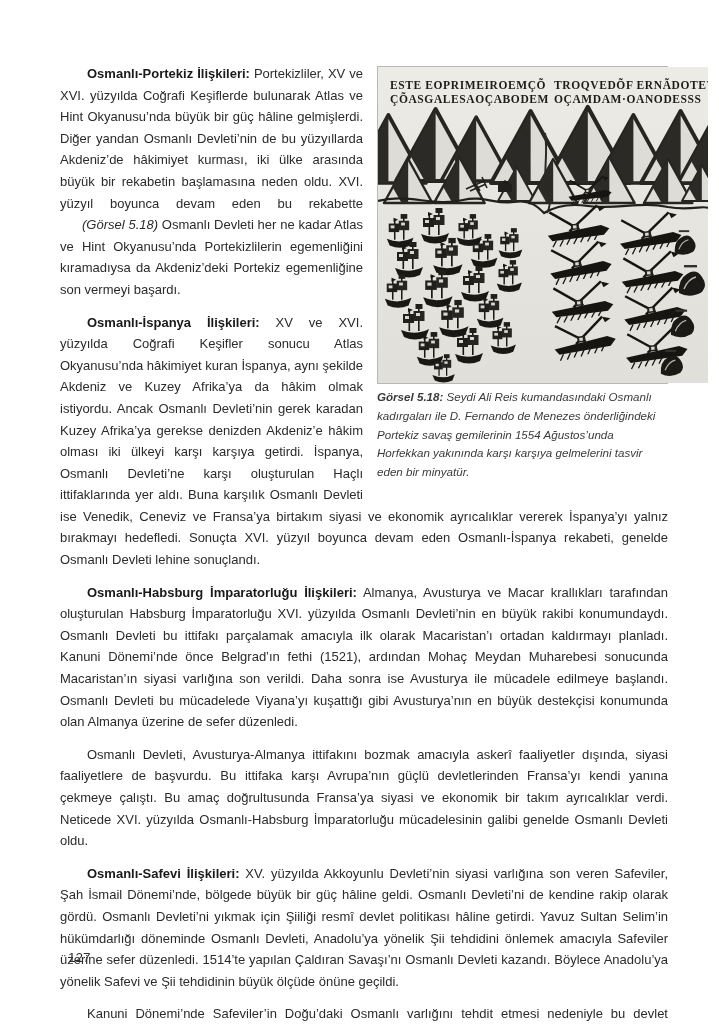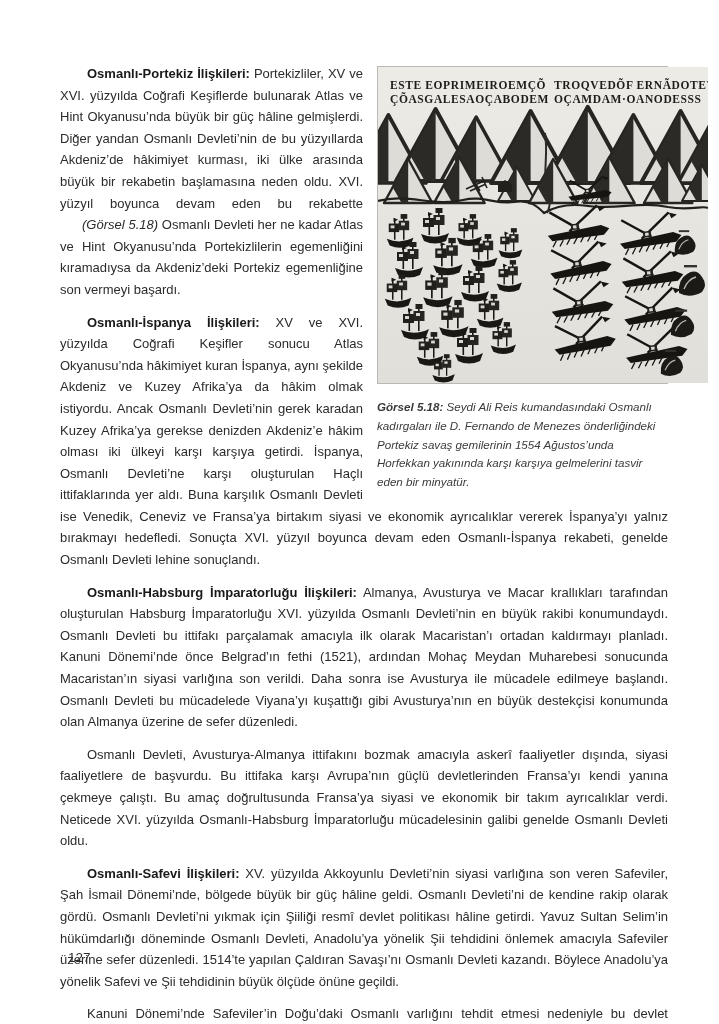--- a/index.html
+++ b/index.html
@@ -23,21 +23,21 @@
     float:right;
     width:291px;
     margin:3px 0 8px 14px;
   }
   .img-frame{
     border:1px solid #b9b8b4;
     display:block;
     line-height:0;
   }
   .caption{
-    margin-top:14px;
+    margin-top:4px;
     font-style:italic;
     font-size:11.6px;
     line-height:18.8px;
     color:#3a3a3a;
     text-align:left;
   }
   .caption .cl{font-weight:bold;}
   p{margin:0 0 11px 0;text-indent:27px;}
   p .h{font-weight:bold;color:#191919;margin-top:48px;}
   p .it{font-style:italic;margin-left:22px;}

